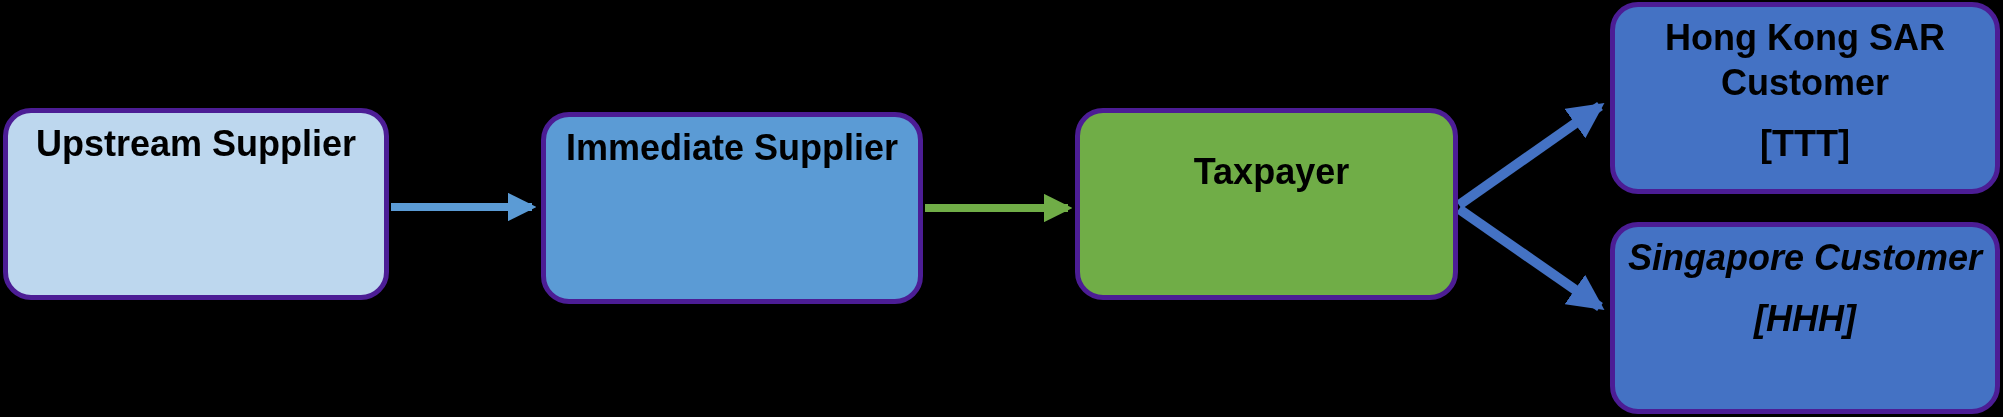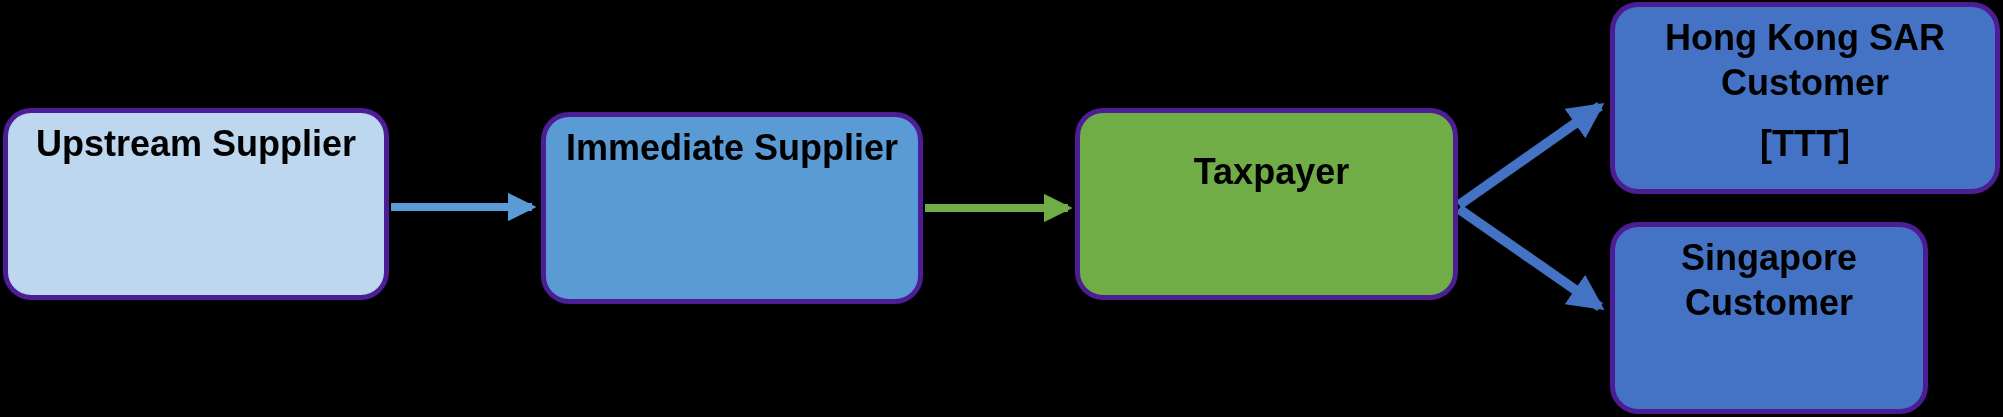--- a/index.html
+++ b/index.html
@@ -36,21 +36,21 @@
   }
   .node-title { margin: 0; }
   .node-code  { margin: 16px 0 0 0; }
   .node-code:empty { display: none; }
 
   .node-upstream  { left: 3px;    top: 108px; width: 386px; height: 192px; background: #BDD7EE; }
   .node-immediate { left: 541px;  top: 112px; width: 382px; height: 192px; background: #5B9BD5; }
   .node-taxpayer  { left: 1075px; top: 108px; width: 383px; height: 192px; background: #70AD47; padding-left: 20px; }
   .node-taxpayer .node-title { margin-top: 28px; }
   .node-hongkong  { left: 1610px; top: 2px;   width: 390px; height: 192px; background: #4472C4; }
-  .node-singapore { left: 1610px; top: 222px; width: 318px; height: 192px; background: #4472C4; }
+  .node-singapore { left: 1610px; top: 222px; width: 390px; height: 192px; background: #4472C4; font-style: italic; }
 </style>
 </head>
 <body>
 
 <div id="canvas">
 
   <svg id="arrows" viewBox="0 0 2003 417" xmlns="http://www.w3.org/2000/svg">
     <defs>
       <marker id="head-blue" viewBox="0 0 10 10" refX="8.5" refY="5" markerWidth="3.6" markerHeight="3.6" markerUnits="strokeWidth" orient="auto">
         <path d="M0,0 L10,5 L0,10 z" fill="#5B9BD5"></path>
@@ -85,15 +85,16 @@
 
   </div>
 
   <div class="node node-hongkong">
     <div class="node-title">Hong Kong SAR Customer</div>
     <div class="node-code">[TTT]</div>
   </div>
 
   <div class="node node-singapore">
     <div class="node-title">Singapore Customer</div>
+    <div class="node-code">[HHH]</div>
   </div>
 
 </div>
 
 </body></html>

